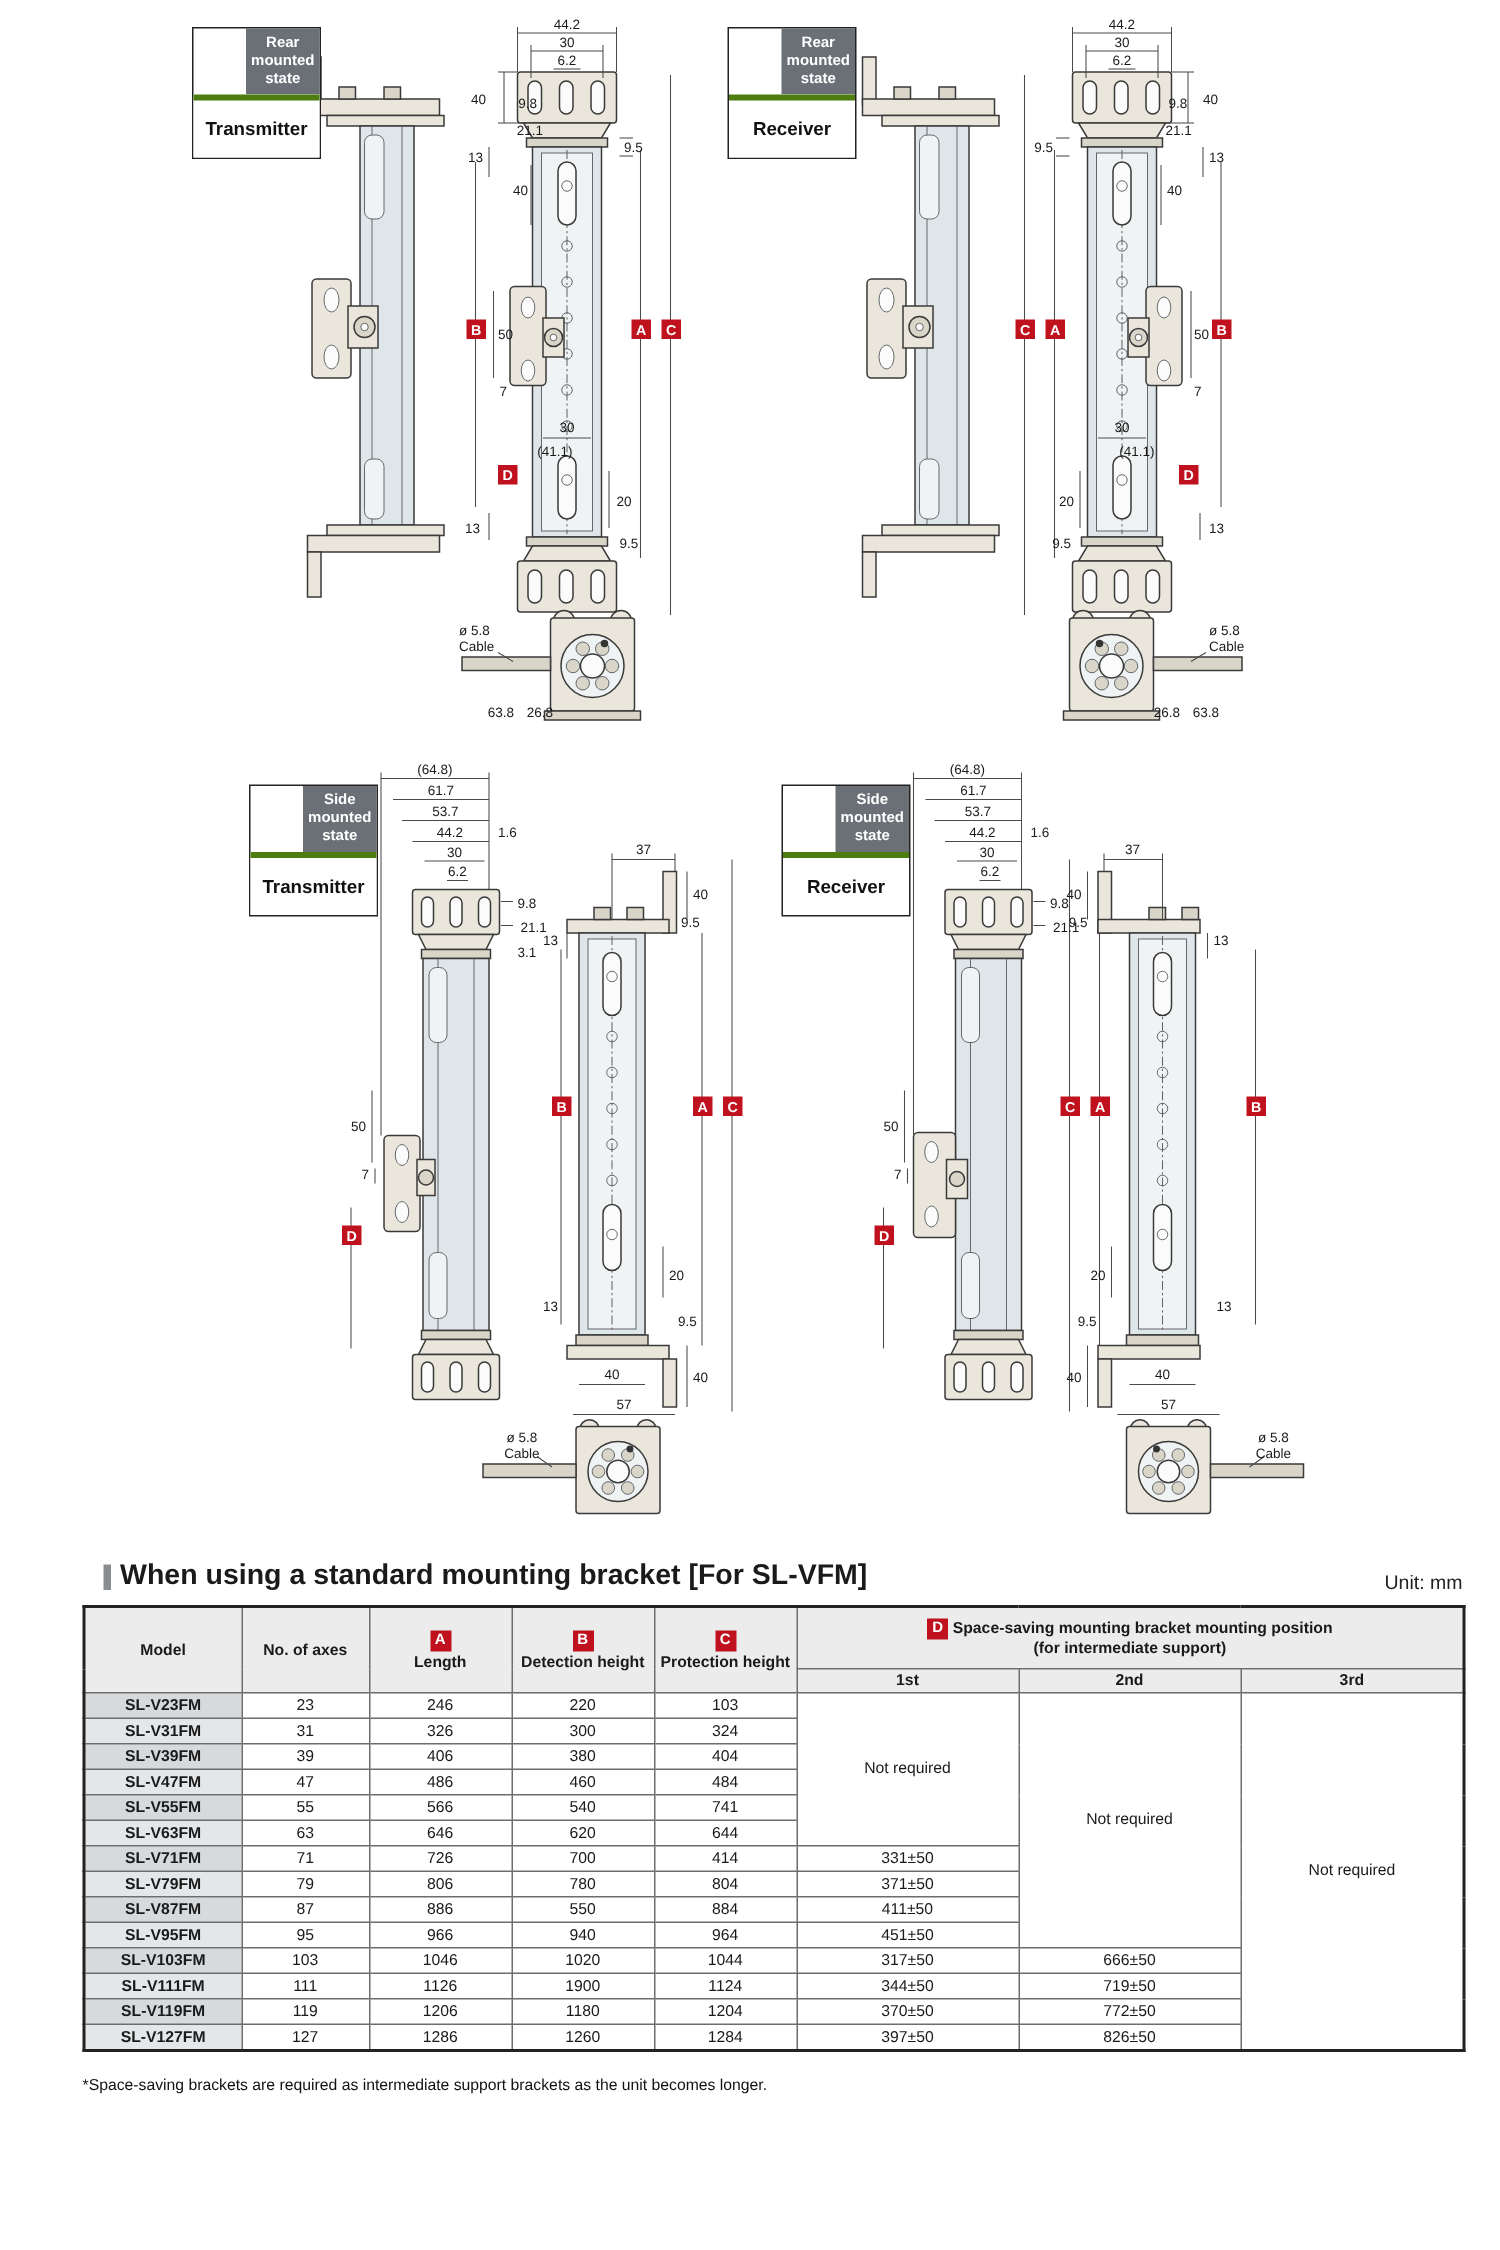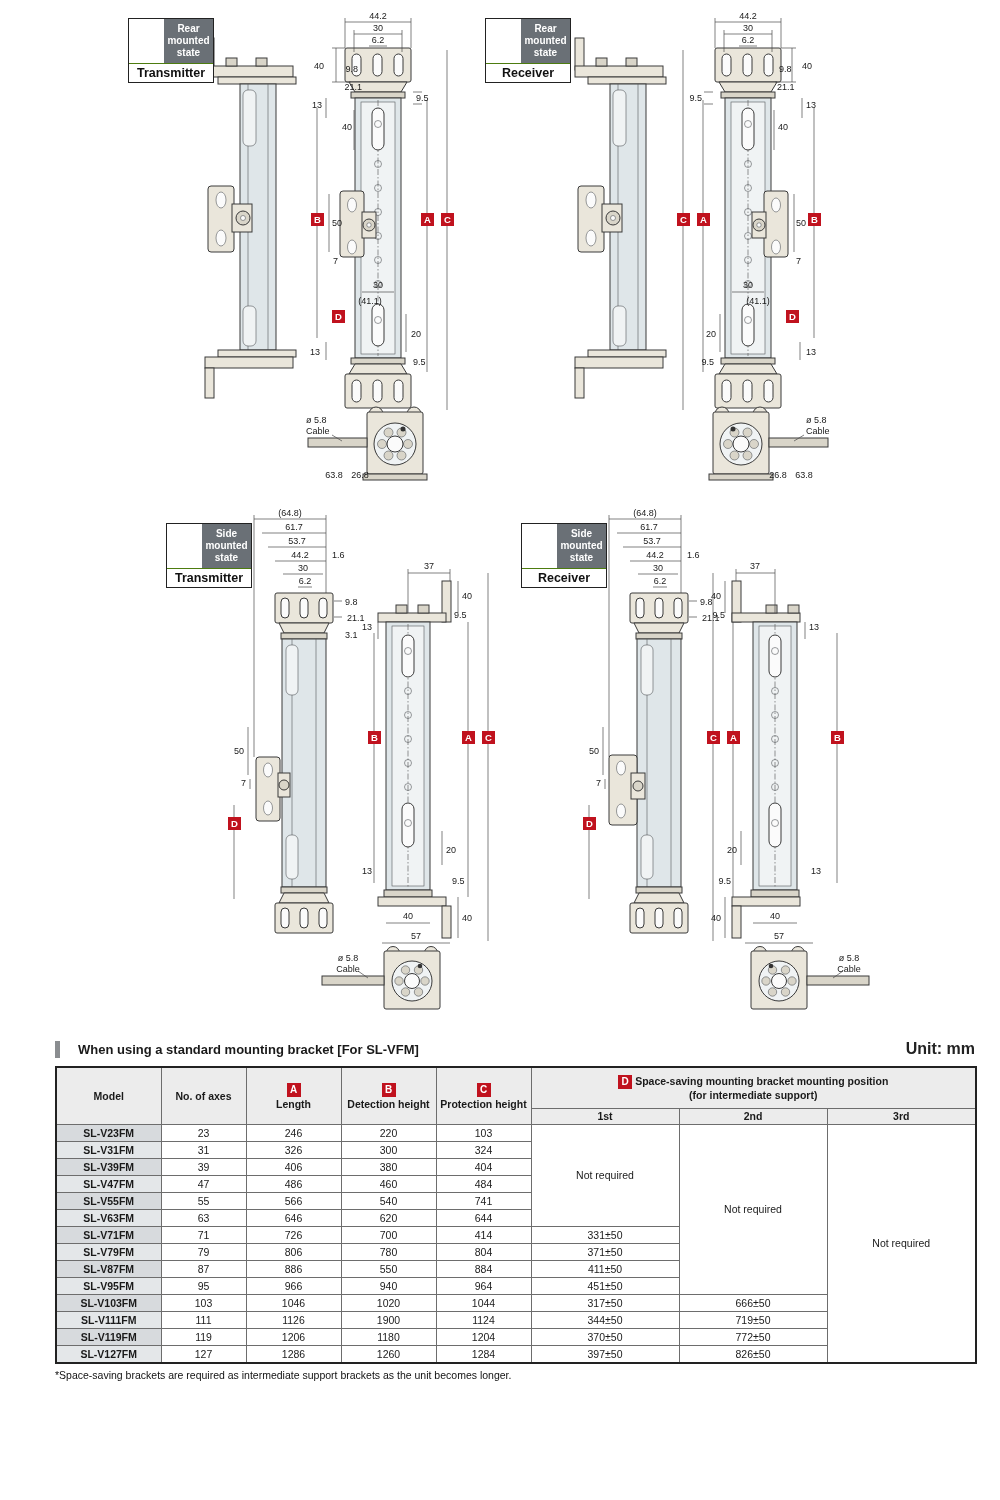--- a/index.html
+++ b/index.html
@@ -1,55 +1,55 @@
 <!DOCTYPE html>
 <html><head>
 <meta charset="utf-8">
 <style>
   html,body{margin:0;padding:0;background:#fff;}
   .page{position:relative;width:1000px;height:1500px;background:#ffffff;overflow:hidden;
         font-family:"Liberation Sans",sans-serif;color:#1a1a1a;}
   .fig{position:absolute;}
   .state-box{position:absolute;width:84px;border:1px solid #222;text-align:center;font-weight:bold;background:#fff;z-index:5;}
   .state-top{background:#6a7076;color:#fff;font-size:10px;line-height:1.2;padding:4px 2px;margin-left:35px;}
-  .state-dev{background:#fff;color:#111;font-size:12.5px;padding:2px 0;border-top:1px solid #4d7c0f;}
+  .state-dev{background:#fff;color:#111;font-size:12.5px;padding:12px 0;border-top:4px solid #4d7c0f;}
   svg text{font-family:"Liberation Sans",sans-serif;}
   .dim{font-size:9px;fill:#1a1a1a;}
   .dimc{text-anchor:middle;}
   .dime{text-anchor:end;}
   .ln{stroke:#3a3a3a;stroke-width:1;fill:none;}
   .ln2{stroke:#55595c;stroke-width:.6;fill:none;}
   .dl{stroke:#4a4a4a;stroke-width:.7;fill:none;}
   .cl{stroke:#666;stroke-width:.7;fill:none;stroke-dasharray:6 2 1.5 2;}
   .beige{fill:#eae6db;}
   .metal{fill:#d9d5c9;}
   .bodyf{fill:#dfe6e9;}
   .lightf{fill:#f0f3f4;}
   .whitef{fill:#fbfbfb;}
   .mk{fill:#c0121e;}
   .mkt{font-size:9.5px;font-weight:bold;fill:#fff;text-anchor:middle;}
   
   .table-section{position:absolute;left:55px;top:1040px;width:920px;}
   .section-head{display:flex;justify-content:space-between;align-items:flex-end;}
-  .section-title{font-size:13px;font-weight:bold;display:flex;align-items:center;gap:18px;}
+  .section-title{font-size:19px;font-weight:bold;display:flex;align-items:center;gap:6px;margin-left:14px;}
   .title-bar{display:inline-block;width:5px;height:17px;background:#8a8d90;}
-  .unit-label{font-size:16px;color:#222;font-weight:bold;}
+  .unit-label{font-size:13px;color:#222;}
   .spec-table{border-collapse:collapse;width:920px;margin-top:8px;border:2px solid #222;table-layout:fixed;}
   .spec-table th,.spec-table td{border:1px solid #6d6d6d;font-size:10.5px;text-align:center;padding:0 2px;height:16px;line-height:1.15;}
   .spec-table thead th{background:#ececec;font-weight:bold;}
   .spec-table thead tr:first-child th{height:40px;}
   .spec-table thead tr:last-child th{height:15px;}
   .spec-table thead{border-bottom:1.5px solid #333;}
   .spec-table td.model{font-weight:bold;background:#d7dadd;}
   .spec-table tbody tr:nth-child(even) td.model{background:#e4e7e9;}
   .mk-badge{display:inline-block;width:14px;height:14px;background:#c0121e;color:#fff;font-weight:bold;
             font-size:10px;line-height:14px;text-align:center;vertical-align:middle;}
   .hdr-stack .mk-badge{display:block;margin:1px auto 1px auto;}
   .th-d .mk-badge{margin-right:3px;}
-  .footnote{font-size:10.5px;margin-top:5px;color:#111;}
+  .footnote{font-size:10.5px;margin-top:16px;color:#111;}
 </style>
 </head>
 <body>
 
 <div class="page">
 
   <div class="fig" style="left:110px;top:8px;width:370px;height:500px;">
     <div class="state-box" style="left:18px;top:10px;">
       <div class="state-top">Rear mounted state</div>
       <div class="state-dev">Transmitter</div>

